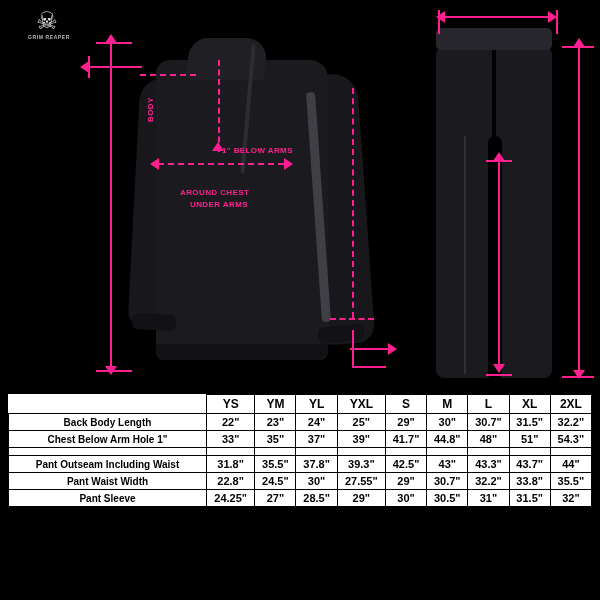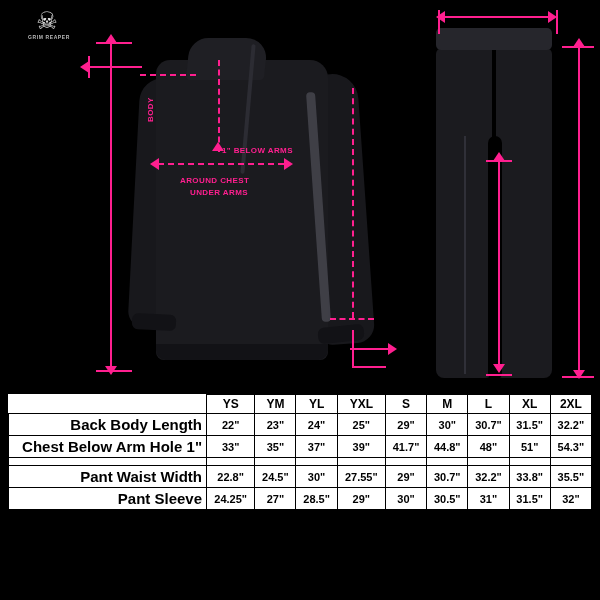--- a/index.html
+++ b/index.html
@@ -268,20 +268,21 @@
     font-weight: bold;
     letter-spacing: 0.4px;
     white-space: nowrap;
   }
   .ann-label.vertical {
     transform: rotate(-90deg);
     transform-origin: left top;
   }
   .ann-label.center {
     text-align: center;
+    margin-top: 12px;
   }
 
   
   #size-table {
     position: absolute;
     left: 8px;
     top: 394px;
     width: 584px;
     border-collapse: collapse;
     background: #ffffff;
@@ -298,23 +299,23 @@
   #size-table thead th {
     text-align: center;
     font-size: 12px;
   }
   #size-table thead th.corner {
     border-left: 0;
     border-top: 0;
     background: #ffffff;
   }
   #size-table td.rowlabel {
-    text-align: right;
+    text-align: center;
     width: 198px;
-    font-size: 15px;
+    font-size: 10px;
   }
   #size-table td.val {
     text-align: center;
   }
   #size-table tr.spacer td {
     height: 8px;
     padding: 0;
     border-left: 1px solid #000;
     border-right: 1px solid #000;
     border-top: 1px solid #000;
@@ -457,20 +458,32 @@
         <td></td>
         <td></td>
         <td></td>
         <td></td>
         <td></td>
         <td></td>
         <td></td>
         <td></td>
       </tr>
 
+      <tr>
+        <td class="rowlabel">Pant Outseam Including Waist</td>
+        <td class="val">31.8"</td>
+        <td class="val">35.5"</td>
+        <td class="val">37.8"</td>
+        <td class="val">39.3"</td>
+        <td class="val">42.5"</td>
+        <td class="val">43"</td>
+        <td class="val">43.3"</td>
+        <td class="val">43.7"</td>
+        <td class="val">44"</td>
+      </tr>
 
       <tr>
         <td class="rowlabel">Pant Waist Width</td>
         <td class="val">22.8"</td>
         <td class="val">24.5"</td>
         <td class="val">30"</td>
         <td class="val">27.55"</td>
         <td class="val">29"</td>
         <td class="val">30.7"</td>
         <td class="val">32.2"</td>

